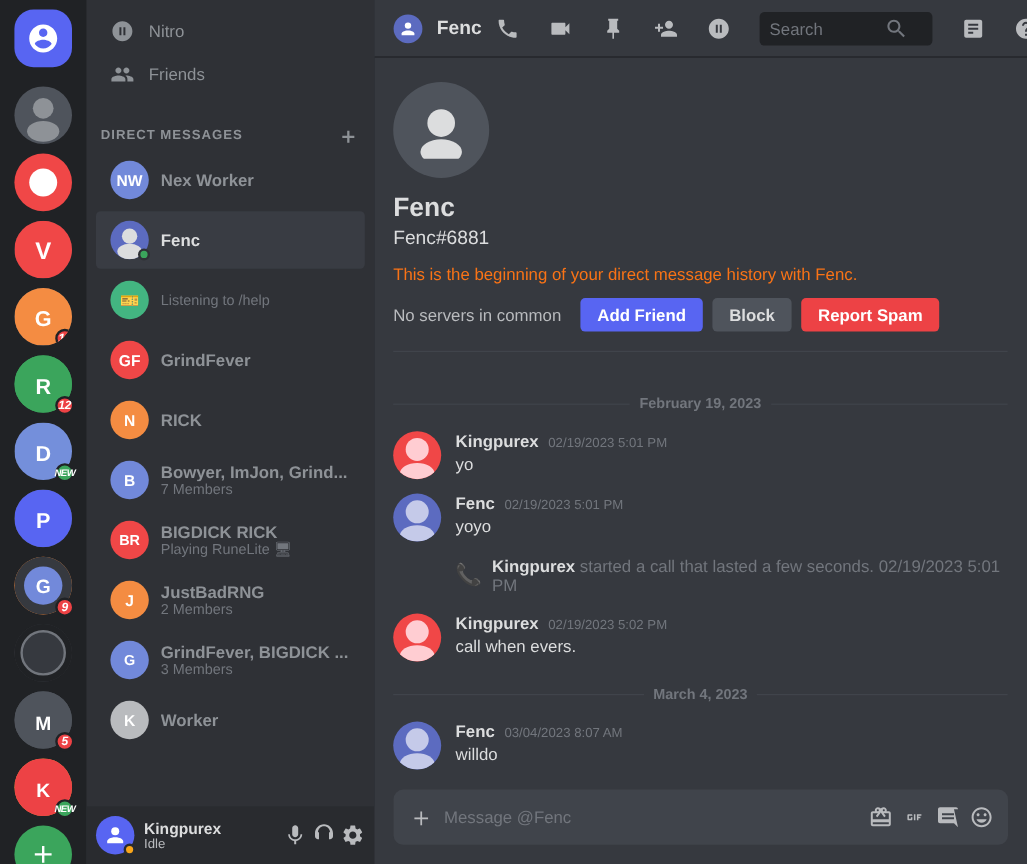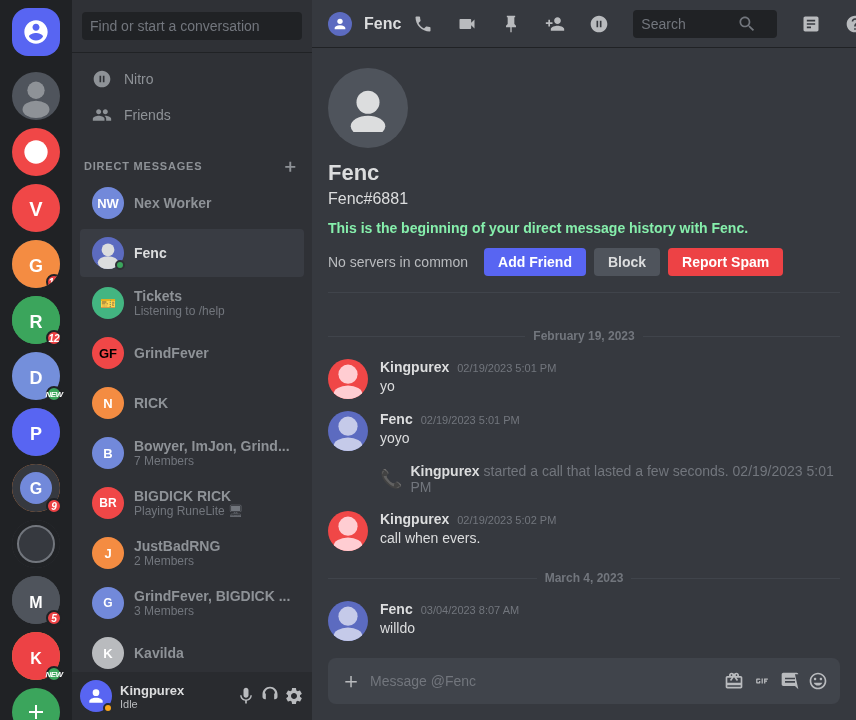--- a/index.html
+++ b/index.html
@@ -87,21 +87,21 @@
     .header-search input::placeholder { color: #72767d; }
 
     
     .chat-content { flex: 1; overflow-y: auto; padding: 20px 16px; display: flex; flex-direction: column; gap: 0; }
     .profile-section { display: flex; flex-direction: column; align-items: flex-start; padding-bottom: 16px; border-bottom: 1px solid #40444b; margin-bottom: 20px; }
     .profile-big-avatar { width: 80px; height: 80px; border-radius: 50%; background: #4f545c; display: flex; align-items: center; justify-content: center; margin-bottom: 12px; flex-shrink: 0; }
     .profile-big-avatar svg { color: #dcddde; width: 48px; height: 48px; }
     .profile-username { font-size: 22px; font-weight: 800; color: #dcddde; margin-bottom: 4px; }
     .profile-discrim { font-size: 16px; color: #dcddde; margin-bottom: 12px; }
     .profile-desc { font-size: 14px; color: #b9bbbe; margin-bottom: 12px; }
-    .profile-desc span { color: #86efac; font-weight: 700; }
+    .profile-desc span { color: #f97316; font-weight: 400; }
     .profile-actions { display: flex; align-items: center; gap: 8px; }
     .btn { padding: 6px 14px; border-radius: 4px; font-size: 14px; font-weight: 600; cursor: pointer; border: none; }
     .btn-add { background: #5865f2; color: white; }
     .btn-block { background: #4f545c; color: #dcddde; }
     .btn-report { background: #ed4245; color: white; }
 
     
     .date-divider { display: flex; align-items: center; gap: 8px; margin: 16px 0; justify-content: center; }
     .date-divider .line { flex: 1; height: 1px; background: #40444b; }
     .date-divider .date-text { font-size: 12px; font-weight: 600; color: #72767d; white-space: nowrap; }
@@ -229,23 +229,20 @@
 
   <div class="server-icon" style="background:#3ba55c;">
     <svg viewBox="0 0 24 24" width="24" height="24" fill="white">
         <path d="M19 13H13V19H11V13H5V11H11V5H13V11H19V13Z"></path>
       </svg>
   </div>
 
 </div>
 
 <div class="dm-panel">
-  <div class="dm-search-bar">
-    <input type="text" placeholder="Find or start a conversation" style="">
-  </div>
   <div class="dm-nav">
     <div class="dm-nav-item">
       <svg viewBox="0 0 24 24" fill="currentColor">
           <path d="M12 2C6.48 2 2 6.48 2 12s4.48 10 10 10 10-4.48 10-10S17.52 2 12 2zm-1 14H9V8h2v8zm4 0h-2V8h2v8z"></path>
         </svg>
       <span>Nitro</span>
     </div>
     <div class="dm-nav-item">
       <svg viewBox="0 0 24 24" fill="currentColor">
           <path d="M16 11c1.66 0 2.99-1.34 2.99-3S17.66 5 16 5c-1.66 0-3 1.34-3 3s1.34 3 3 3zm-8 0c1.66 0 2.99-1.34 2.99-3S9.66 5 8 5C6.34 5 5 6.34 5 8s1.34 3 3 3zm0 2c-2.33 0-7 1.17-7 3.5V19h14v-2.5c0-2.33-4.67-3.5-7-3.5zm8 0c-.29 0-.62.02-.97.05 1.16.84 1.97 1.97 1.97 3.45V19h6v-2.5c0-2.33-4.67-3.5-7-3.5z"></path>
@@ -275,26 +272,25 @@
           </svg>
         <div class="status-dot online"></div>
       </div>
       <div class="dm-info">
         <div class="dm-name">Fenc</div>
       </div>
     </div>
     <div class="dm-item">
       <div class="dm-avatar" style="background:#43b581;width:32px;height:32px;border-radius:50%;flex-shrink:0;display:flex;align-items:center;justify-content:center;font-size:13px;font-weight:bold;color:white;">🎫</div>
       <div class="dm-info">
-        <div class="dm-name">Tickets</div>
         <div class="dm-sub">Listening to /help</div>
       </div>
     </div>
     <div class="dm-item">
-      <div class="dm-avatar" style="background:#f04747;width:32px;height:32px;border-radius:50%;flex-shrink:0;display:flex;align-items:center;justify-content:center;font-size:13px;font-weight:bold;color:#000000;">GF</div>
+      <div class="dm-avatar" style="background:#f04747;width:32px;height:32px;border-radius:50%;flex-shrink:0;display:flex;align-items:center;justify-content:center;font-size:13px;font-weight:bold;color:#ffffff;">GF</div>
       <div class="dm-info">
         <div class="dm-name">GrindFever</div>
       </div>
     </div>
     <div class="dm-item">
       <div class="dm-avatar" style="background:#f48c42;width:32px;height:32px;border-radius:50%;flex-shrink:0;display:flex;align-items:center;justify-content:center;font-size:13px;font-weight:bold;color:white;">N</div>
       <div class="dm-info">
         <div class="dm-name">RICK</div>
       </div>
     </div>
@@ -322,21 +318,21 @@
     <div class="dm-item">
       <div class="dm-avatar" style="background:#7289da;width:32px;height:32px;border-radius:50%;flex-shrink:0;display:flex;align-items:center;justify-content:center;font-size:12px;font-weight:bold;color:white;">G</div>
       <div class="dm-info">
         <div class="dm-name">GrindFever, BIGDICK ...</div>
         <div class="dm-sub">3 Members</div>
       </div>
     </div>
     <div class="dm-item">
       <div class="dm-avatar" style="background:#b9bbbe;width:32px;height:32px;border-radius:50%;flex-shrink:0;overflow:hidden;display:flex;align-items:center;justify-content:center;font-size:13px;font-weight:bold;color:white;">K</div>
       <div class="dm-info">
-        <div class="dm-name">Kavilda</div>
+        <div class="dm-name">Worker</div>
       </div>
     </div>
 
   </div>
 
   <div class="user-bar">
     <div class="user-avatar" style="position:relative;">
       <svg viewBox="0 0 24 24" width="20" height="20" fill="white">
           <circle cx="12" cy="8" r="4" fill="white"></circle>
           <path d="M12 14c-5 0-8 2.24-8 4v2h16v-2c0-1.76-3-4-8-4z" fill="white"></path>

